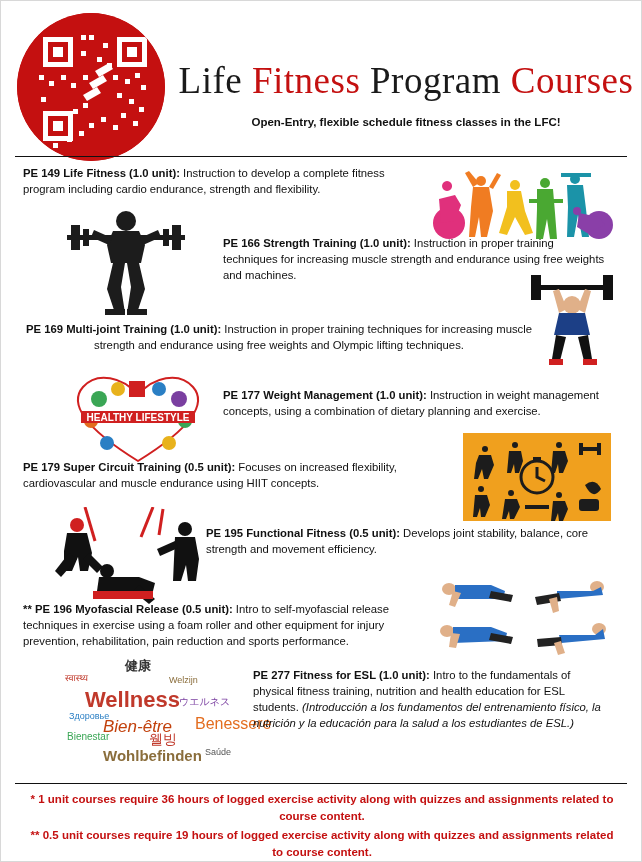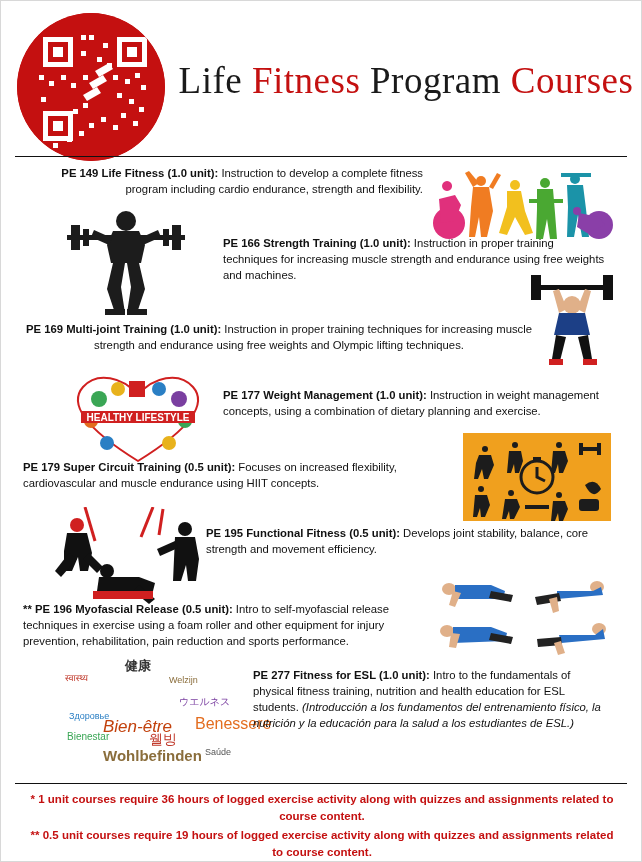--- a/index.html
+++ b/index.html
@@ -85,21 +85,21 @@
   .course {
     position: absolute;
     font-size: 11.3px;
     line-height: 1.42;
     color: #111;
   }
   .course b { font-weight: bold; }
   .course i { font-style: italic; }
 
   
-  #course-0  { left: 22px;  top: 8px;   width: 400px; text-align: right; }
+  #course-0  { left: 22px;  top: 8px;   width: 400px; }
   #course-1  { left: 222px; top: 78px;  width: 388px; text-align: left;}
   #course-2  { left: 22px;  top: 164px; width: 512px; text-align: center; }
   #course-3  { left: 222px; top: 230px; width: 388px; }
   #course-4  { left: 22px;  top: 302px; width: 430px; }
   #course-5  { left: 205px; top: 368px; width: 405px; }
   #course-6  { left: 22px;  top: 444px; width: 410px; }
   #course-7  { left: 252px; top: 510px; width: 358px; }
 
   
   .footnote {
@@ -204,20 +204,21 @@
             <path d="M66 82 l14 -8 4 6 -14 8z"></path>
           </g>
         </g>
       </svg>
     </div>
 
     <div class="title">
       <span class="dark">Life </span><span class="red">Fitness</span><span class="dark"> Program </span><span class="red">Courses</span>
     </div>
 
+    <div class="subtitle">Open-Entry, flexible schedule fitness classes in the LFC!</div>
   </div>
 
   <div class="rule" id="rule-top"></div>
 
   <div class="content">
 
     <div class="art" id="art-people">
       <svg width="186" height="72" viewBox="0 0 186 72">
 
         <circle cx="20" cy="54" r="16" fill="#e0307c"></circle>
@@ -388,20 +389,21 @@
           </g>
         </g>
       </svg>
     </div>
 
     <div class="art" id="art-words">
       <div class="wordcloud">
         <span class="wc" style="left:62px; top:0px; font-size:13px; color:#333; font-weight:bold;">健康</span>
         <span class="wc" style="left:2px; top:14px; font-size:9px; color:#c0392b;text-align:right;">स्वास्थ्य</span>
         <span class="wc" style="left:106px; top:18px; font-size:9px; color:#8a6d3b;">Welzijn</span>
+        <span class="wc" style="left:22px; top:30px; font-size:22px; color:#c0392b; font-weight:bold;">Wellness</span>
         <span class="wc" style="left:116px; top:38px; font-size:10px; color:#7a3fa0;">ウエルネス</span>
         <span class="wc" style="left:6px; top:54px; font-size:9px; color:#2a7fc4;">Здоровье</span>
         <span class="wc" style="left:40px; top:60px; font-size:17px; color:#c2410c; font-style:italic;">Bien-être</span>
         <span class="wc" style="left:132px; top:58px; font-size:16px; color:#e36d1f;">Benessere</span>
         <span class="wc" style="left:4px; top:74px; font-size:10px; color:#3aa655;">Bienestar</span>
         <span class="wc" style="left:86px; top:74px; font-size:14px; color:#c0392b;">웰빙</span>
         <span class="wc" style="left:28px; top:90px; font-size:15px; color:#8a6d3b; font-weight:bold;margin-left:12px;">Wohlbefinden</span>
         <span class="wc" style="left:142px; top:90px; font-size:9px; color:#555;">Saúde</span>
       </div>
     </div>

